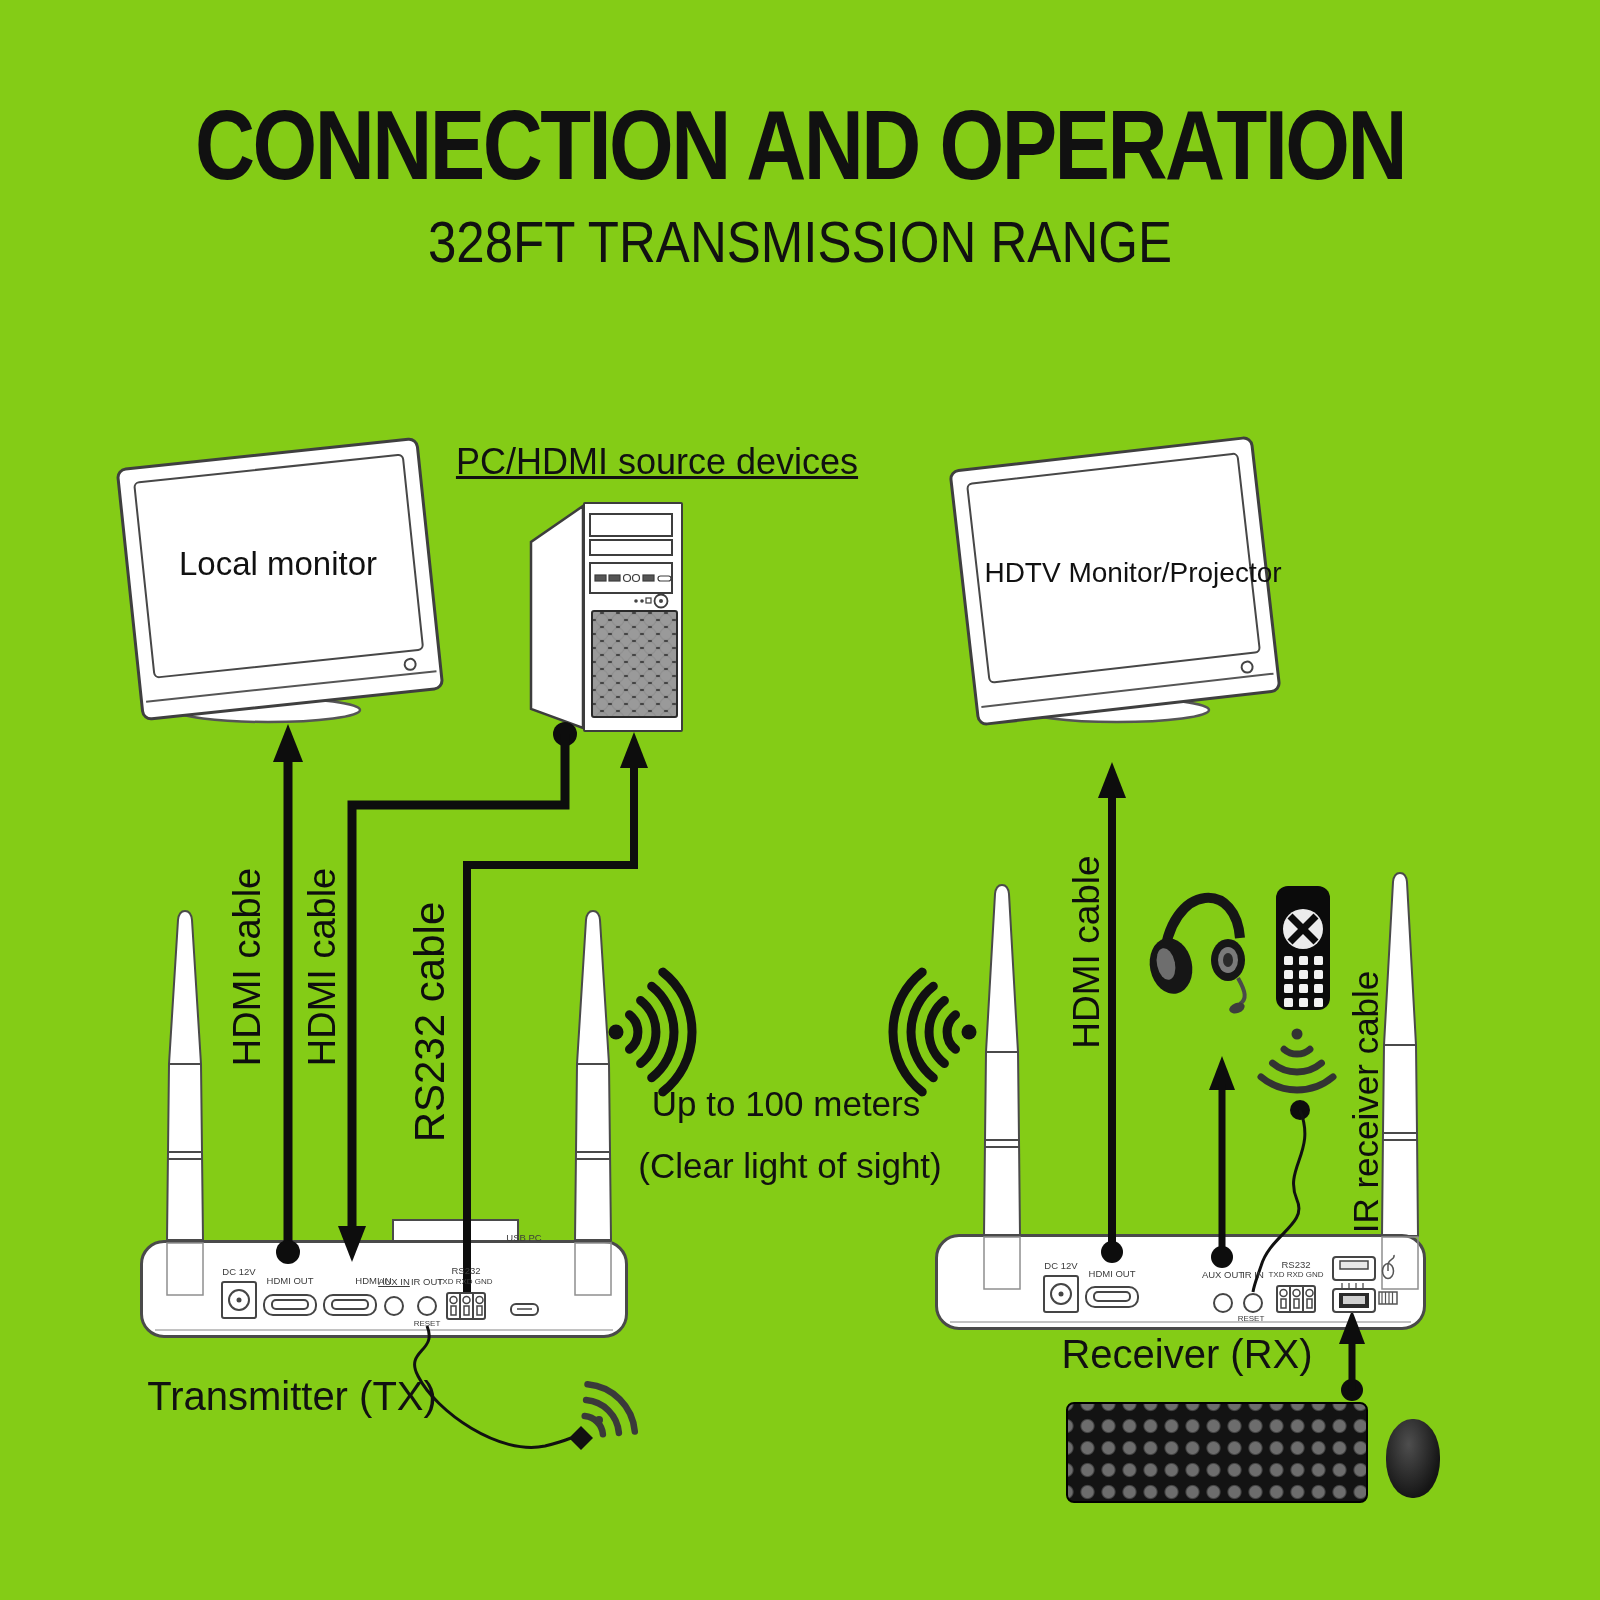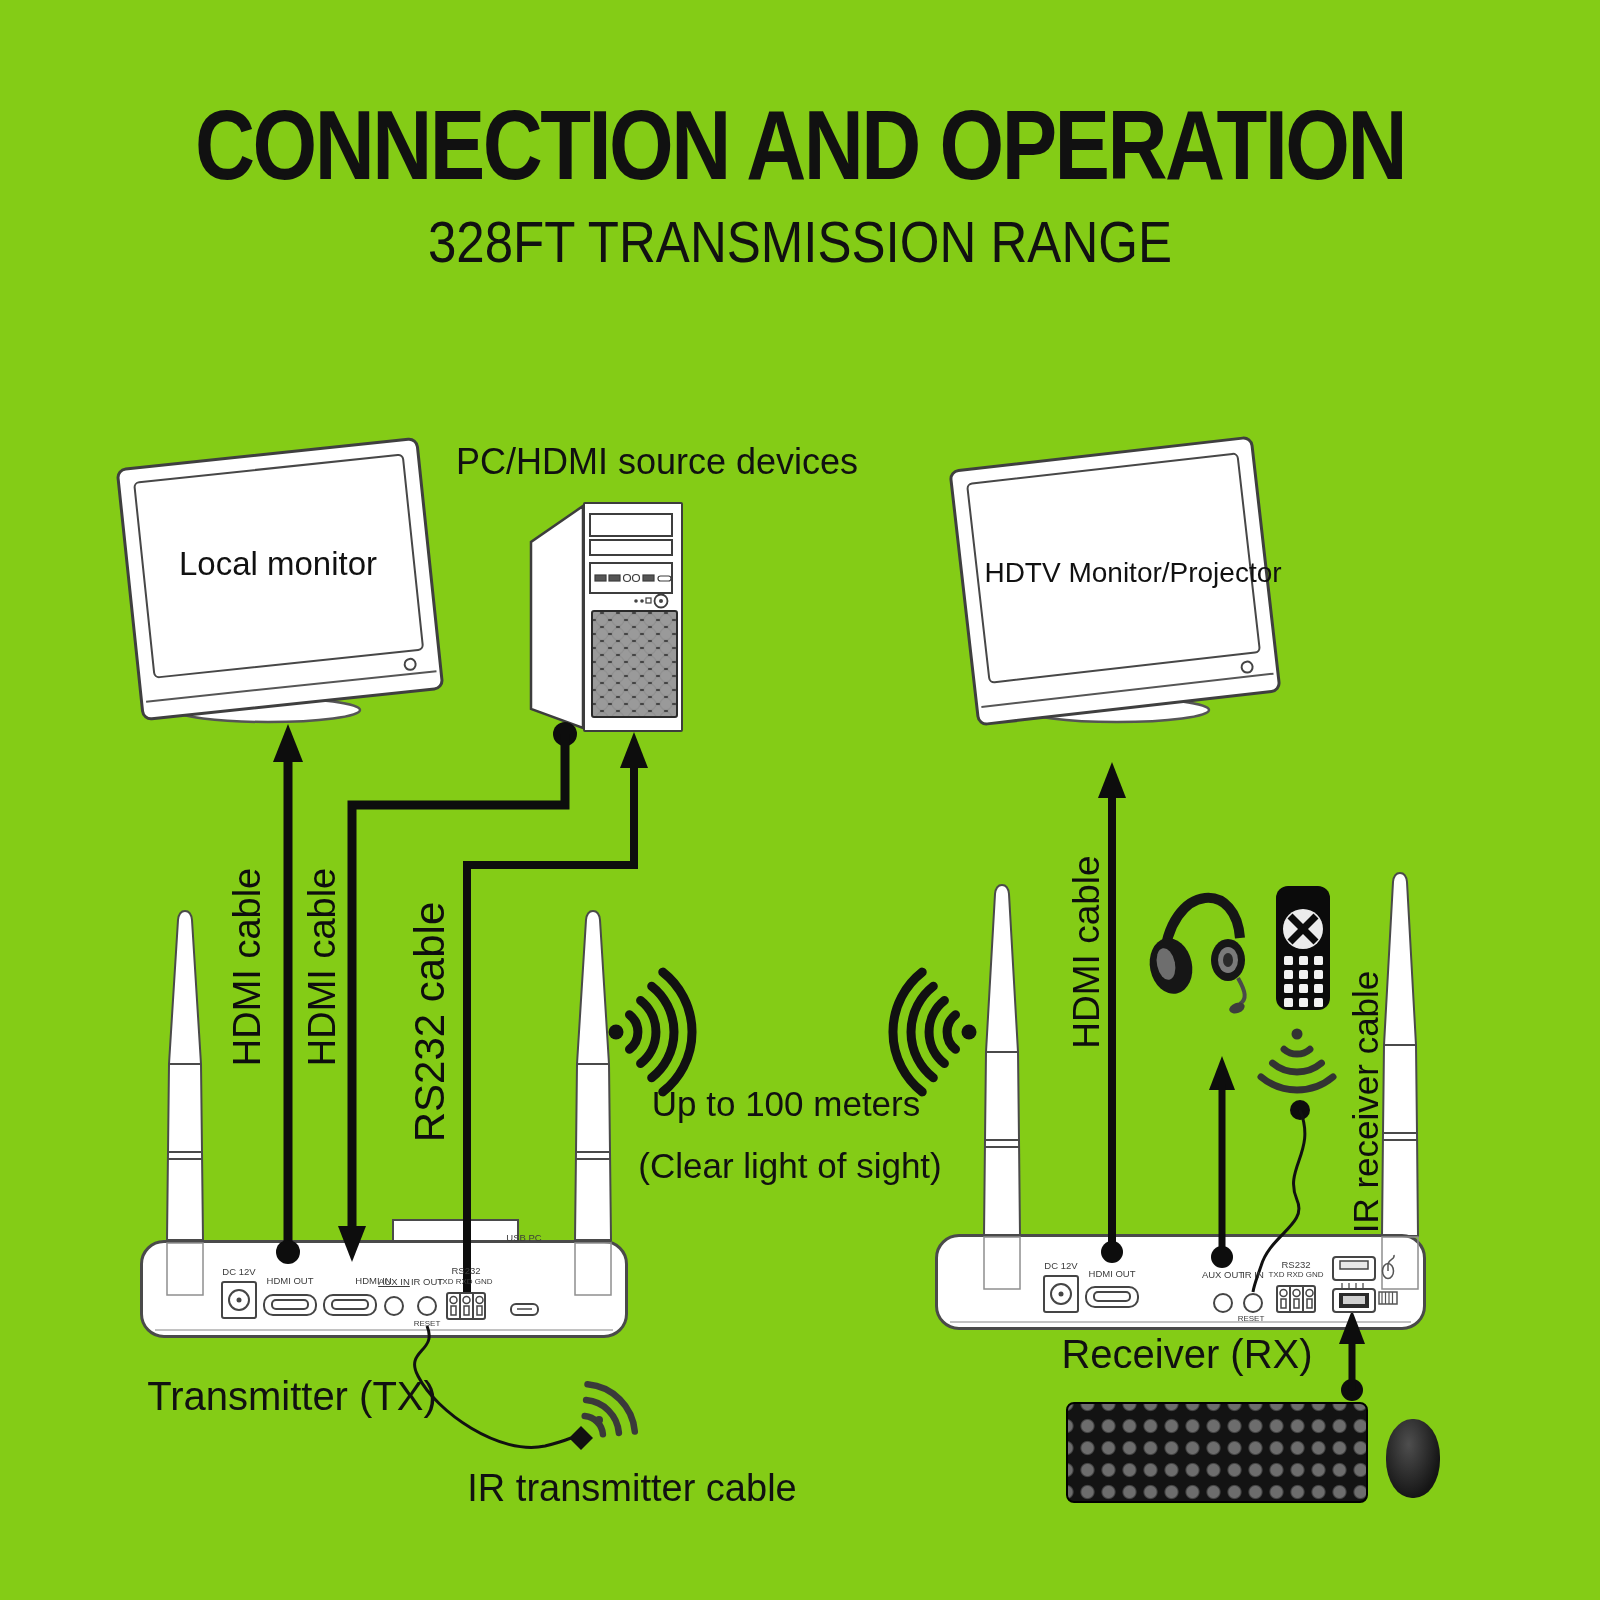--- a/index.html
+++ b/index.html
@@ -98,21 +98,21 @@
 
   <div class="tv" style="left:962px;top:452px;width:300px;height:252px;transform:rotate(-6.5deg);">
     <div class="screen"></div>
     <div class="chin"></div>
     <div class="pwr"></div>
   </div>
   <div class="lbl" style="left:1133px;top:573px;font-size:28px;">HDTV Monitor/Projector</div>
 
   <div class="pcfront"></div>
   <div class="grille"></div>
-  <div class="lbl" style="left:657px;top:462px;font-size:36px;">PC/HDMI source devices</div>
+  <div class="lbl" style="left:657px;top:462px;font-size:36px;text-decoration:underline;">PC/HDMI source devices</div>
 
   <div class="device" style="left:140px;top:1240px;width:482px;height:92px;">
       <div class="shadow"></div>
     </div>
   <div class="device" style="left:935px;top:1234px;width:485px;height:90px;">
       <div class="shadow"></div>
     </div>
 
   <div class="keyboard"></div>
   <div class="bigmouse"></div>
@@ -322,21 +322,20 @@
   <div class="vlabel" style="left:247px;top:967px;font-size:38px;">HDMI cable</div>
   <div class="vlabel" style="left:322px;top:967px;font-size:38px;">HDMI cable</div>
   <div class="vlabel" style="left:430px;top:1022px;font-size:42px;">RS232 cable</div>
   <div class="vlabel" style="left:1087px;top:952px;font-size:37px;">HDMI cable</div>
   <div class="vlabel" style="left:1366px;top:1102px;font-size:35px;">IR receiver cable</div>
 
   <div class="lbl" style="left:786px;top:1104px;font-size:35px;">Up to 100 meters</div>
   <div class="lbl" style="left:790px;top:1166px;font-size:35px;">(Clear light of sight)</div>
 
   <div class="lbl" style="left:292px;top:1396px;font-size:40px;">Transmitter (TX)</div>
-  <div class="lbl" style="left:632px;top:1488px;font-size:38px;">IR transmitter cable</div>
   <div class="lbl" style="left:1187px;top:1354px;font-size:40px;">Receiver (RX)</div>
 
   <div class="portlbl" style="left:239px;top:1266px;">DC 12V</div>
   <div class="portlbl" style="left:290px;top:1275px;">HDMI OUT</div>
   <div class="portlbl" style="left:350px;top:1275px;padding-left:47px;">HDMI IN</div>
   <div class="portlbl" style="left:394px;top:1276px;text-decoration:underline;">AUX IN</div>
   <div class="portlbl" style="left:427px;top:1276px;">IR OUT</div>
   <div class="portlbl" style="left:466px;top:1265px;">RS232</div>
   <div class="portlbl small" style="left:465px;top:1277px;">TXD RXD GND</div>
   <div class="portlbl" style="left:524px;top:1232px;">USB PC</div>

